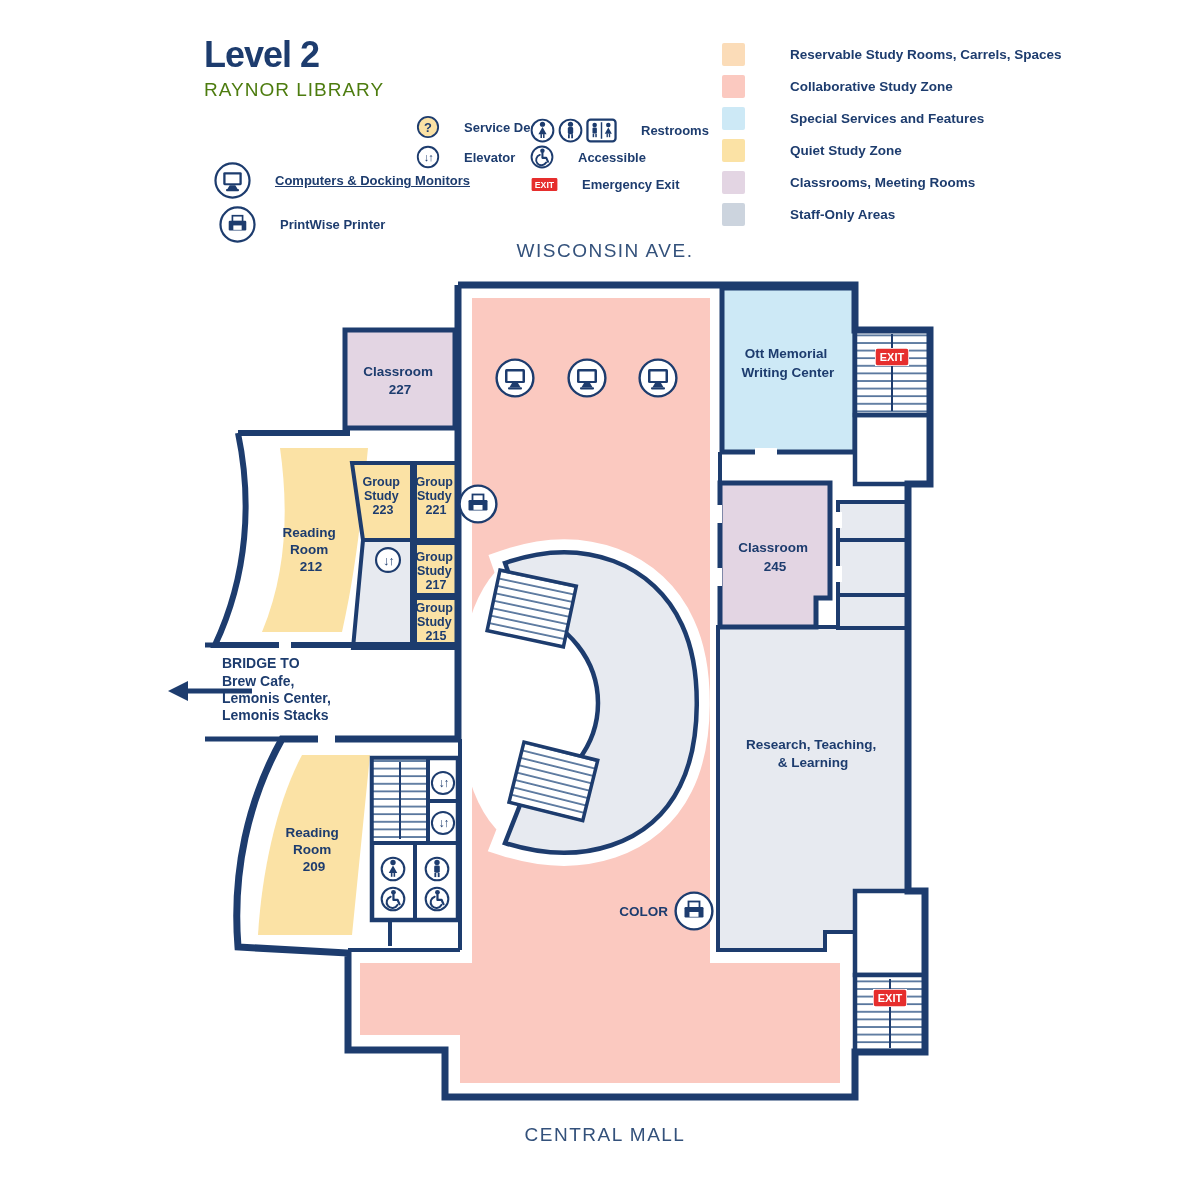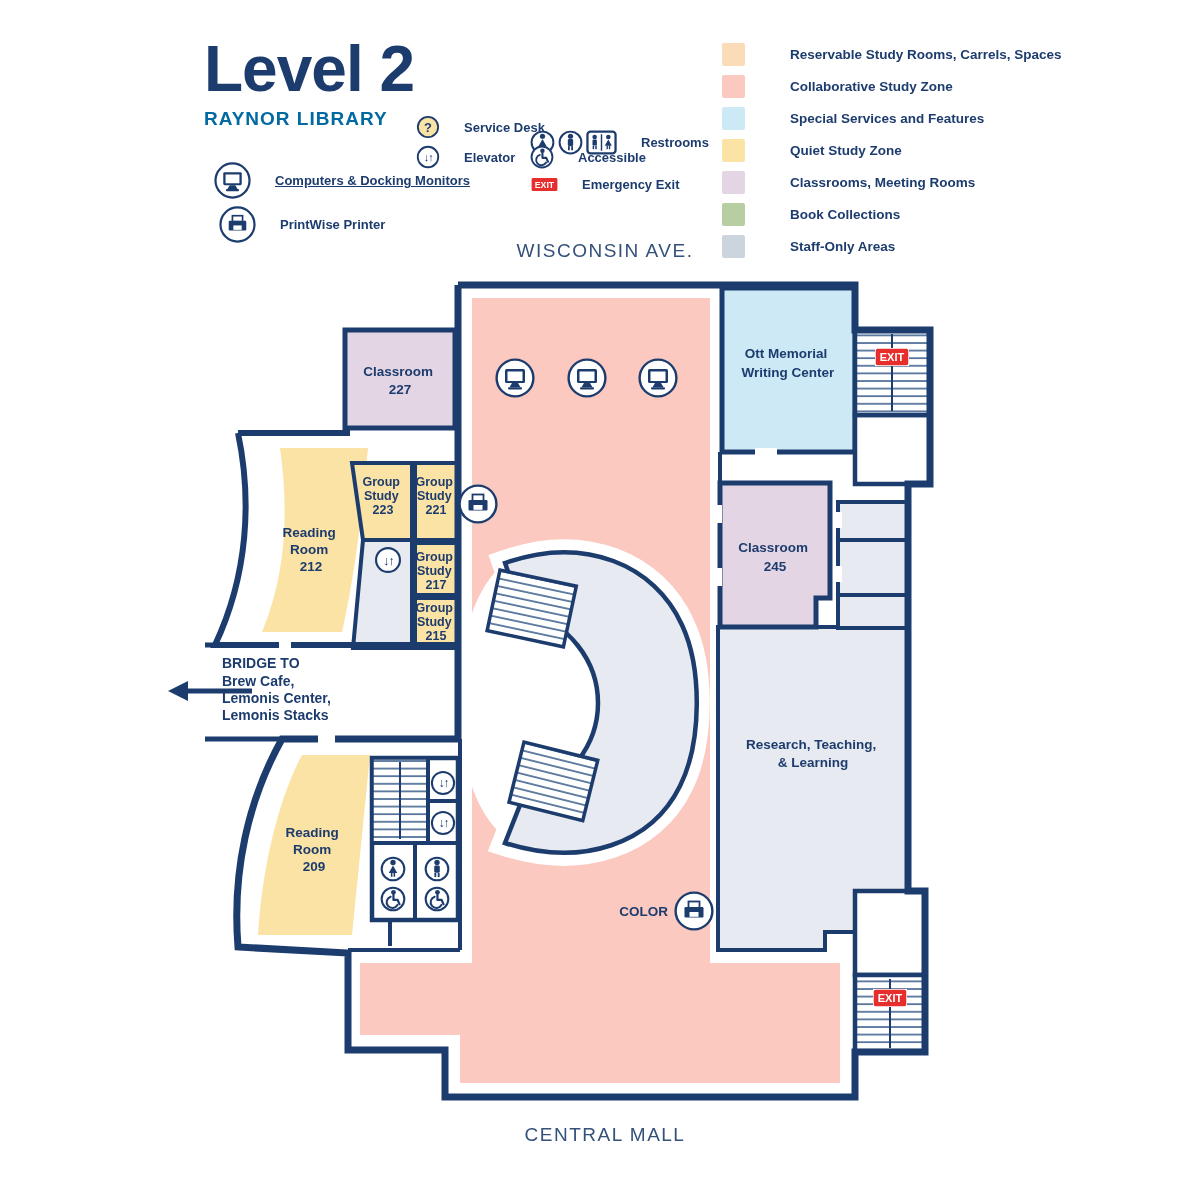--- a/index.html
+++ b/index.html
@@ -1,21 +1,21 @@
 <!DOCTYPE html>
 <html><head>
 <meta charset="utf-8">
 <style>
   html,body{margin:0;padding:0;background:#fff;}
   .stage{position:relative;width:1200px;height:1200px;background:#fff;overflow:hidden;
          font-family:"Liberation Sans",sans-serif;color:#1d3c6e;}
   
   .titleblock{position:absolute;left:204px;top:36px;}
-  .titleblock h1{margin:0;font-size:64px;font-weight:800;letter-spacing:-1px;color:#1d3c6e;line-height:1.05;}
-  .titleblock .sub{margin-top:5px;font-size:19px;font-weight:700;letter-spacing:1px;color:#0369a1;}
+  .titleblock h1{margin:0;font-size:36px;font-weight:800;letter-spacing:-1px;color:#1d3c6e;line-height:1.05;}
+  .titleblock .sub{margin-top:5px;font-size:19px;font-weight:400;letter-spacing:1px;color:#4d7c0f;}
   
   .lrow{position:absolute;display:flex;align-items:center;gap:24px;}
   .lrow .lbl{font-size:13px;font-weight:700;color:#1d3c6e;white-space:nowrap;}
   .icons3{display:flex;align-items:center;gap:3px;}
   .clegend{position:absolute;left:722px;top:43px;display:flex;flex-direction:column;gap:9px;}
   .crow{display:flex;align-items:center;gap:13px;height:23px;}
   .sw{width:23px;height:23px;border-radius:2px;flex:0 0 auto;}
   .crow .lbl{font-size:13.5px;font-weight:700;color:#1d3c6e;white-space:nowrap;margin-left:32px;}
   
   .map{position:absolute;left:0;top:0;}
@@ -258,21 +258,21 @@
         <use href="#sym-question" width="24" height="24"></use>
       </svg>
     <span class="lbl">Service Desk</span>
   </div>
   <div class="lrow" style="left:416px;top:145px;">
     <svg width="24" height="24">
         <use href="#sym-elevator" width="24" height="24"></use>
       </svg>
     <span class="lbl">Elevator</span>
   </div>
-  <div class="lrow" style="left:530px;top:130px;">
+  <div class="lrow" style="left:530px;top:118px;">
     <span class="icons3">
       <svg width="25" height="25">
           <use href="#sym-woman" width="25" height="25"></use>
         </svg>
       <svg width="25" height="25">
           <use href="#sym-man" width="25" height="25"></use>
         </svg>
       <svg width="31" height="25">
           <use href="#sym-family" width="31" height="25"></use>
         </svg>
@@ -307,22 +307,18 @@
     </div>
     <div class="crow">
       <span class="sw" style="background: rgb(251, 226, 165);"></span>
       <span class="lbl">Quiet Study Zone</span>
     </div>
     <div class="crow">
       <span class="sw" style="background: rgb(227, 213, 227);"></span>
       <span class="lbl">Classrooms, Meeting Rooms</span>
     </div>
     <div class="crow">
-      <span class="sw" style="background: rgb(183, 205, 162);"></span>
-      <span class="lbl">Book Collections</span>
-    </div>
-    <div class="crow">
       <span class="sw" style="background: rgb(204, 212, 222);"></span>
       <span class="lbl">Staff-Only Areas</span>
     </div>
   </div>
 
 </div>
 
 </body></html>

